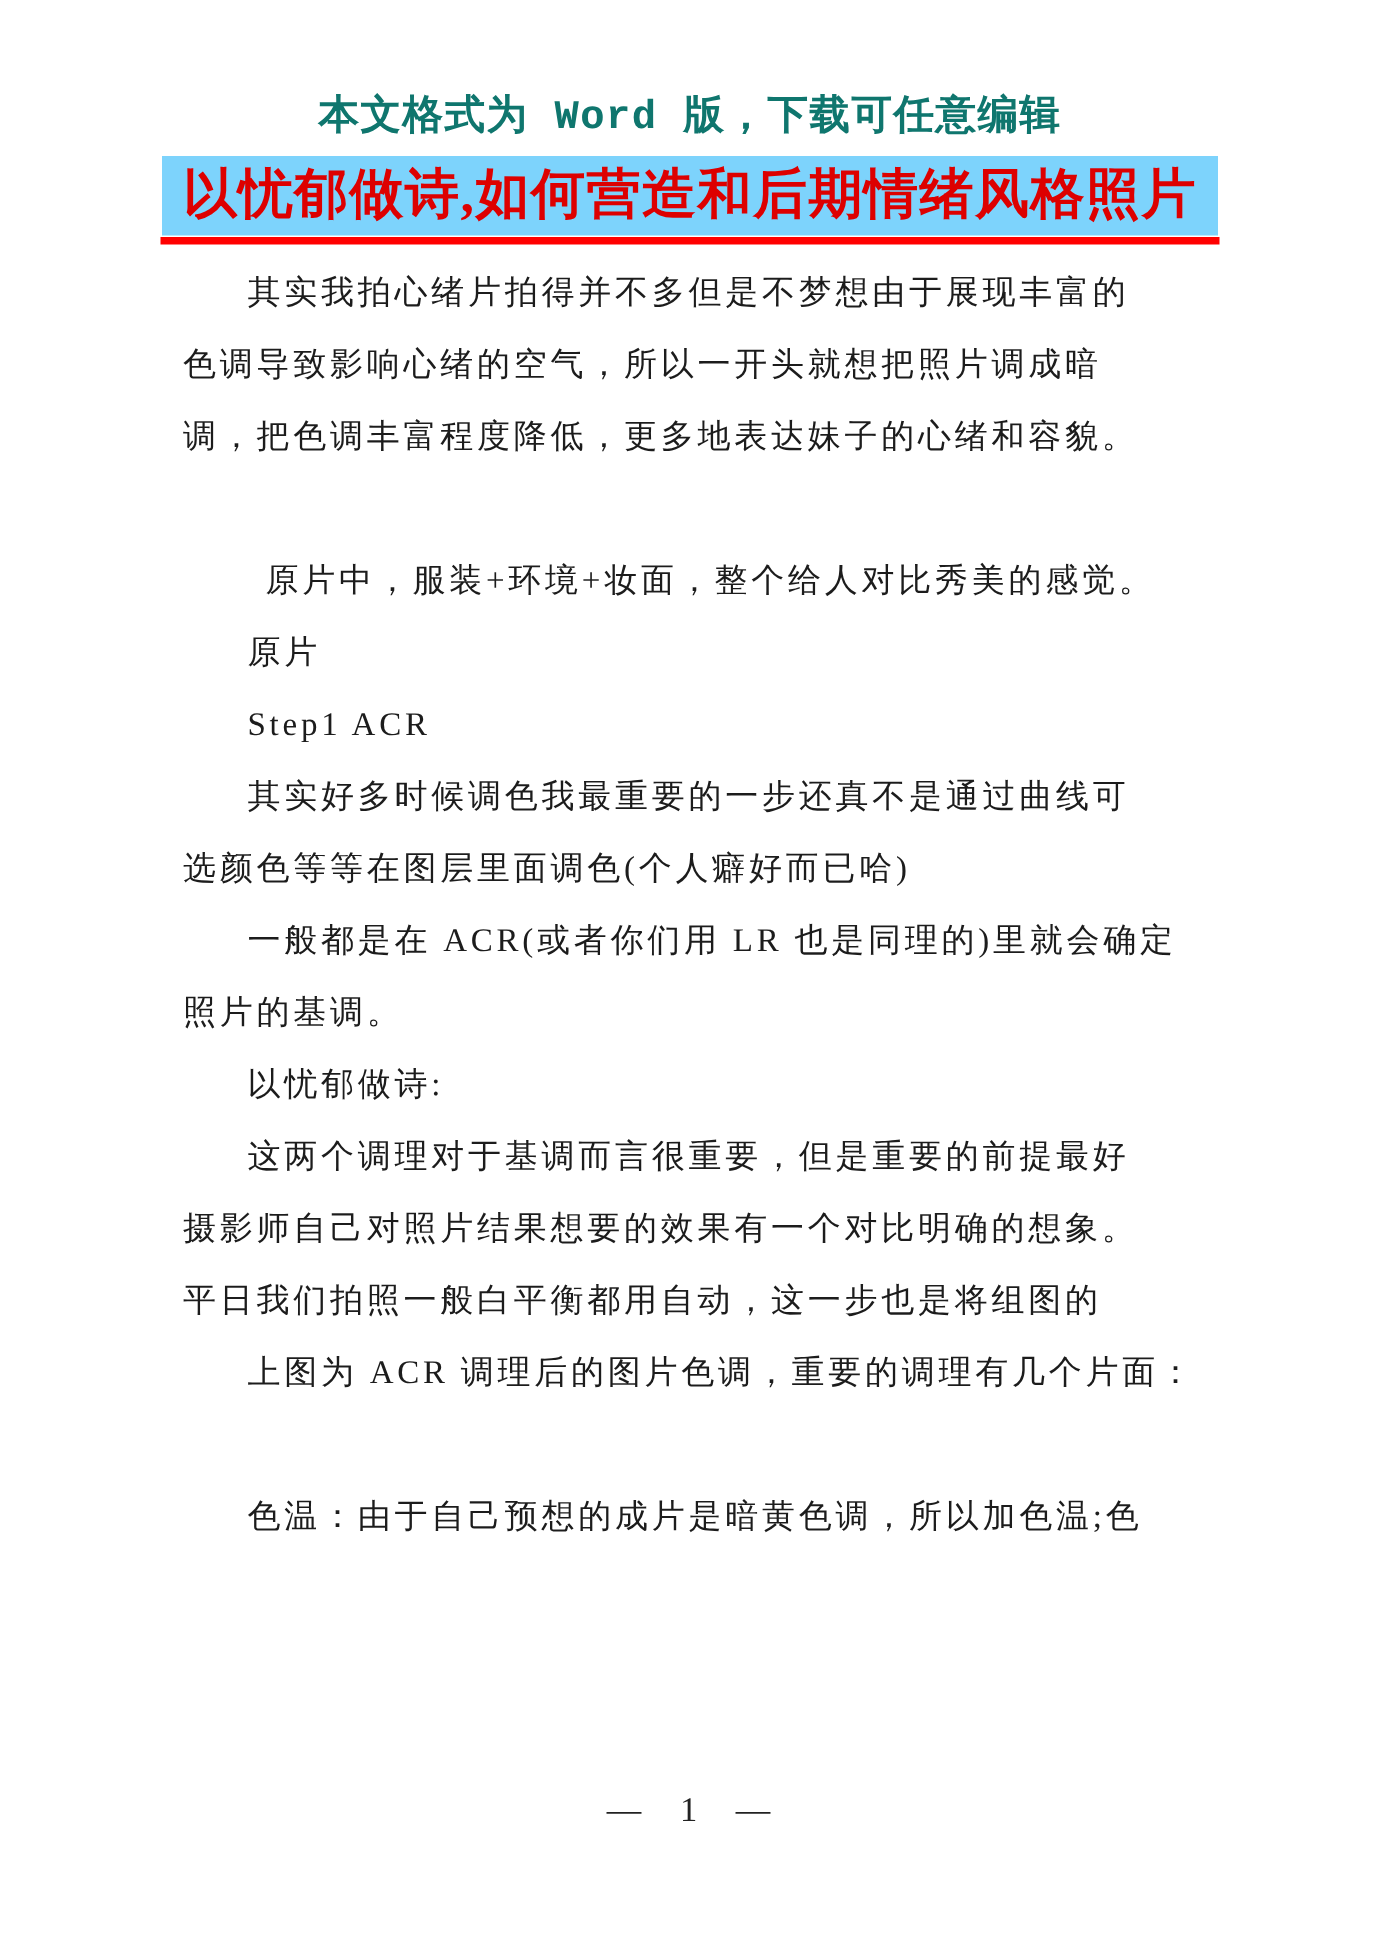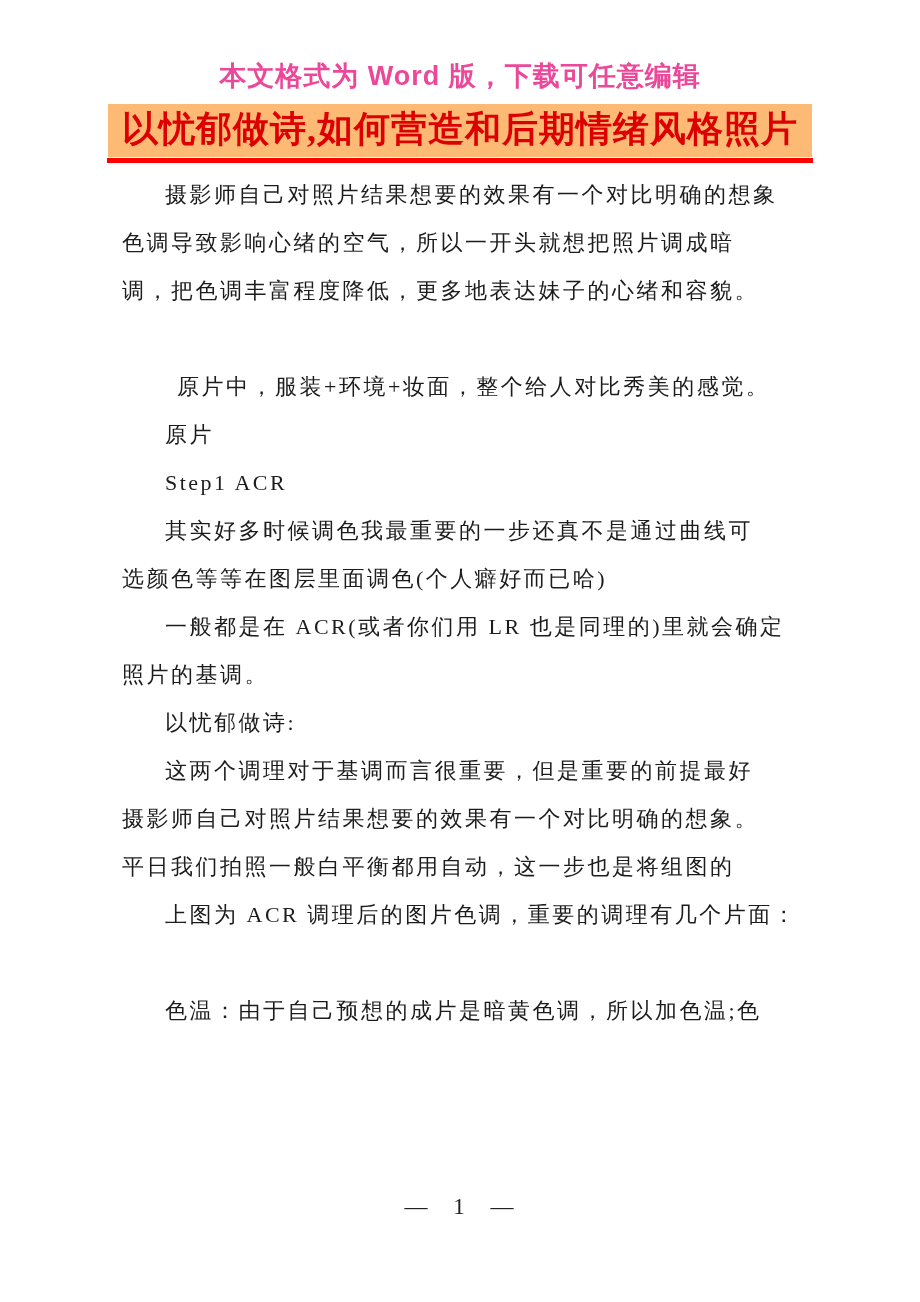--- a/index.html
+++ b/index.html
@@ -10,34 +10,34 @@
     position:relative;
     overflow:hidden;
   }
   .page{
     position:absolute;left:0;top:0;width:920px;height:1302px;background:#ffffff;
   }
   
   .notice{
     position:absolute;top:58px;left:0;width:920px;
     text-align:center;
-    font-family:Liberation Sans, sans-serif;
+    font-family:Liberation Mono, monospace;
     font-weight:bold;
     font-size:27px;
     letter-spacing:1px;
-    color:#ec4899;
+    color:#0f766e;
   }
   
   .title-wrap{
     position:absolute;top:104px;left:0;width:920px;
     text-align:center;
   }
   .title-text{
     display:inline-block;
-    background:#fdba74;
+    background:#7dd3fc;
     color:#dd0000;
     font-weight:bold;
     font-size:36px;
     letter-spacing:1px;
     padding:4px 14px 6px 14px;
     line-height:1.2;
   }
   .title-underline{
     width:706px;height:5px;background:#ff0000;
     margin:1px auto 0 auto;
@@ -72,21 +72,21 @@
 <div class="page">
 
   <div class="notice">本文格式为 Word 版，下载可任意编辑</div>
 
   <div class="title-wrap">
     <span class="title-text">以忧郁做诗,如何营造和后期情绪风格照片</span>
     <div class="title-underline"></div>
   </div>
 
   <div class="doc-body" id="doc-body">
-      <div class="line ind2">摄影师自己对照片结果想要的效果有一个对比明确的想象</div>
+      <div class="line ind2">其实我拍心绪片拍得并不多但是不梦想由于展现丰富的</div>
       <div class="line">色调导致影响心绪的空气，所以一开头就想把照片调成暗</div>
       <div class="line">调，把色调丰富程度降低，更多地表达妹子的心绪和容貌。</div>
       <div class="line blank"></div>
       <div class="line ind25">原片中，服装+环境+妆面，整个给人对比秀美的感觉。</div>
       <div class="line ind2">原片</div>
       <div class="line ind2">Step1 ACR</div>
       <div class="line ind2">其实好多时候调色我最重要的一步还真不是通过曲线可</div>
       <div class="line">选颜色等等在图层里面调色(个人癖好而已哈)</div>
       <div class="line ind2">一般都是在 ACR(或者你们用 LR 也是同理的)里就会确定</div>
       <div class="line">照片的基调。</div>

